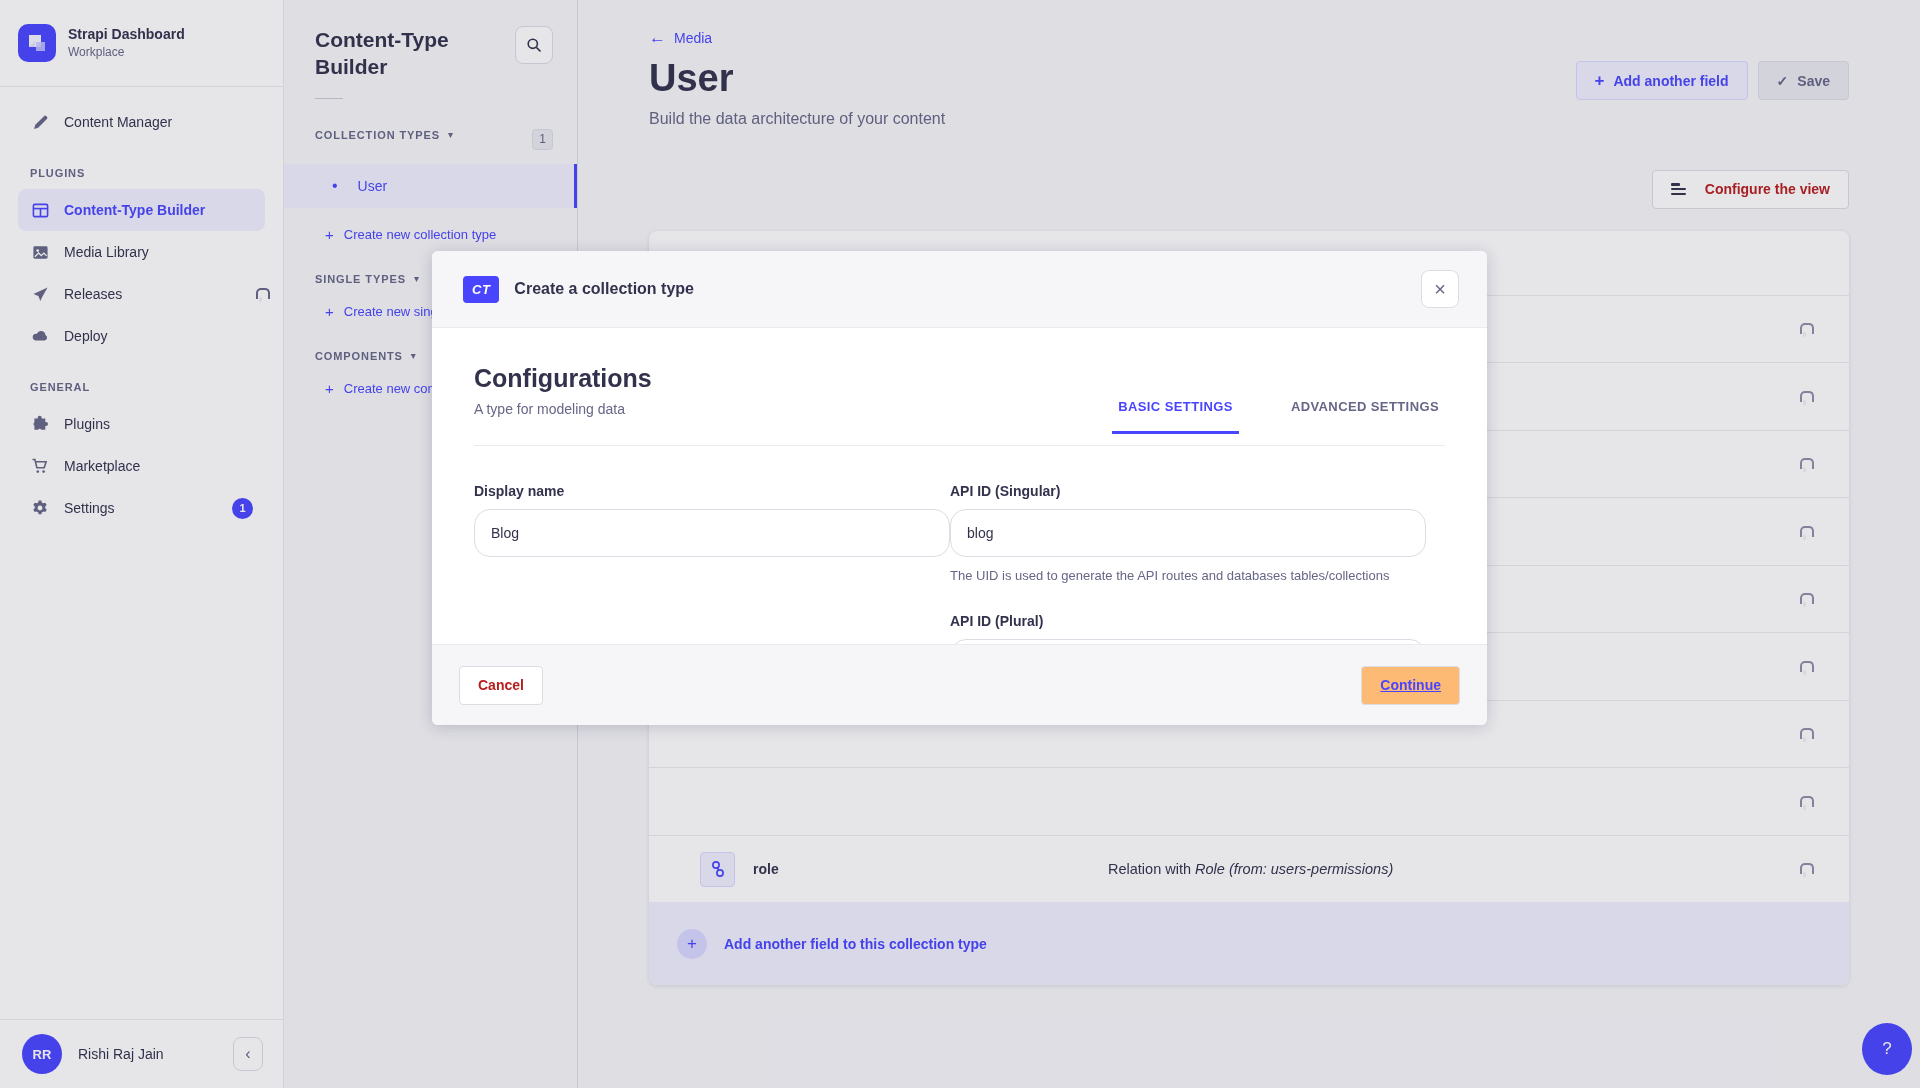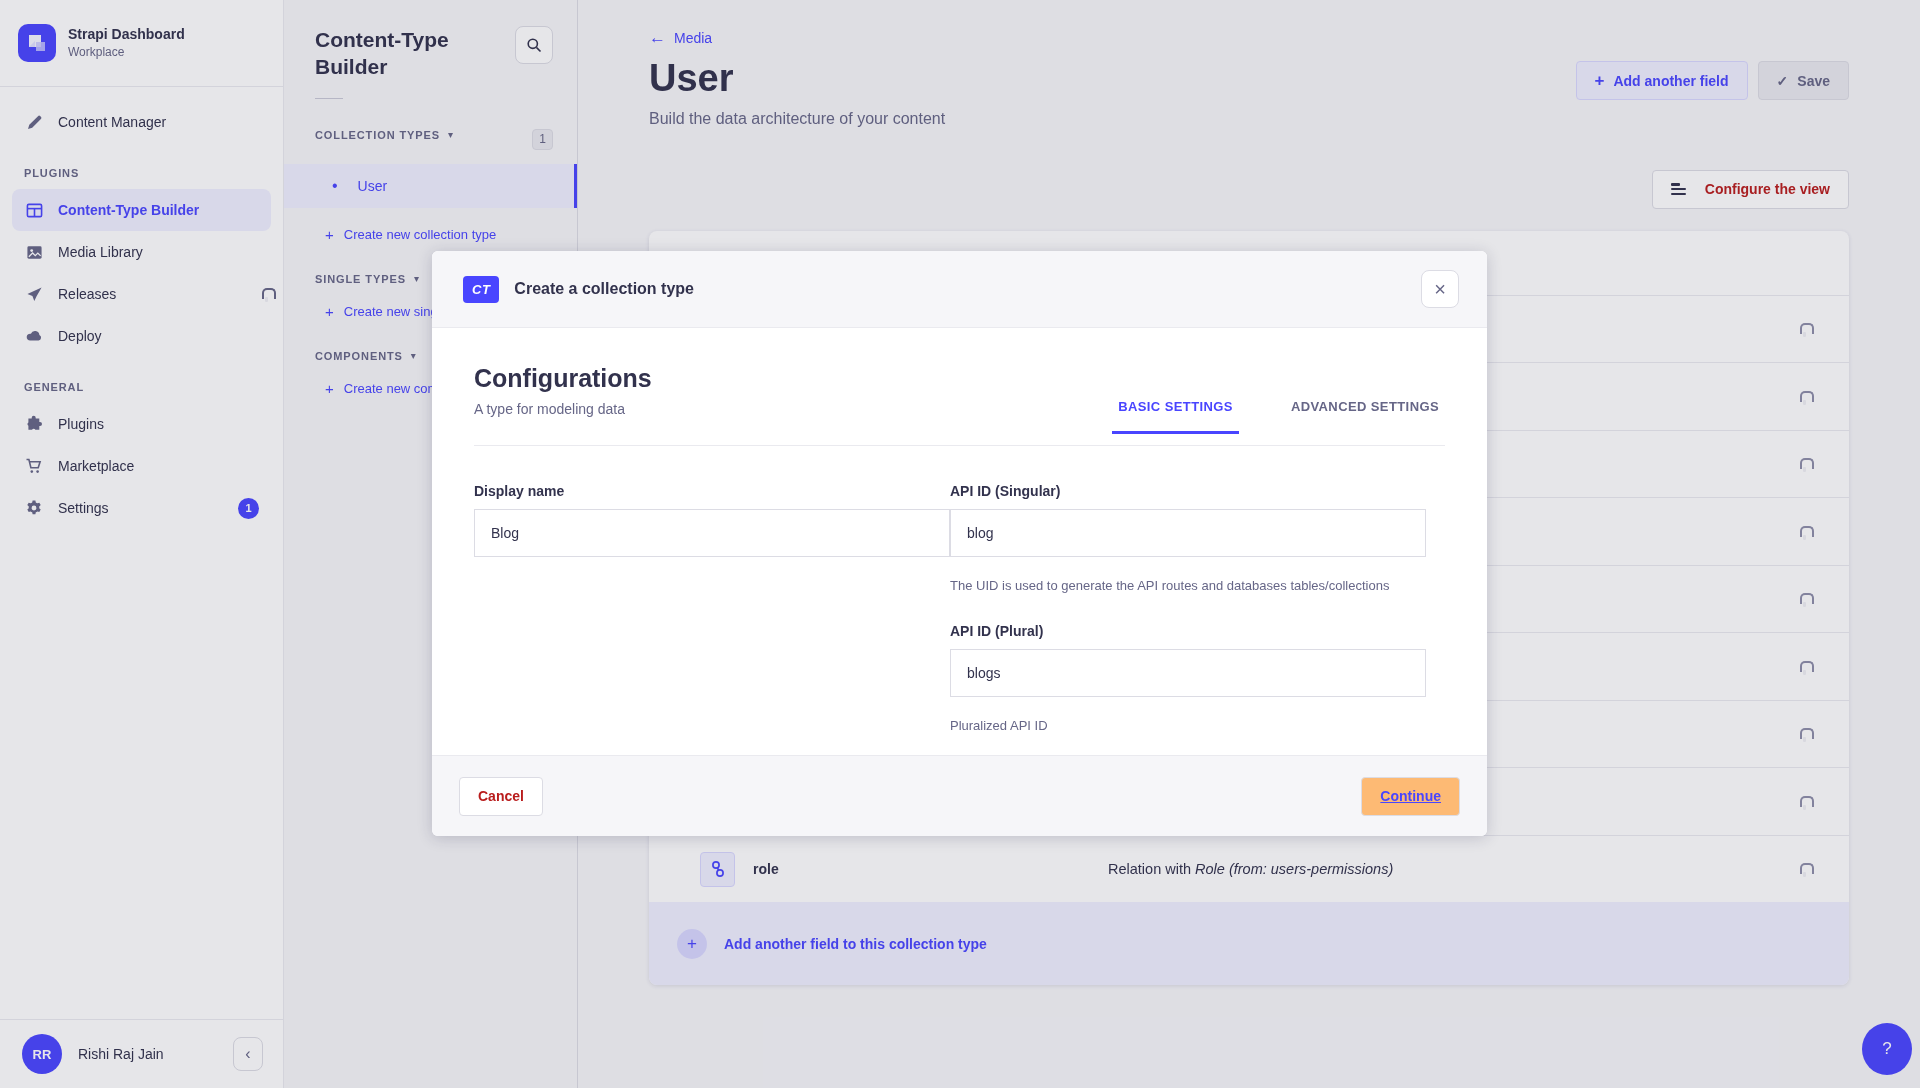--- a/index.html
+++ b/index.html
@@ -7,21 +7,21 @@
   body { font-family:"Liberation Sans", sans-serif; color:#32324d; background:#f6f6f9; }
   .app { position:relative; width:1920px; height:1088px; }
 
   
   .sidebar { position:absolute; left:0; top:0; bottom:0; width:284px; background:#ffffff; border-right:1px solid #eaeaef; }
   .brand { display:flex; align-items:center; gap:12px; padding:16px 20px 16px 18px; height:87px; border-bottom:1px solid #eaeaef; }
   .brand-logo { width:38px; height:38px; border-radius:10px; background:#4945ff; position:relative; flex:0 0 auto; }
   .brand-logo svg { position:absolute; left:7px; top:7px; }
   .brand-title { font-size:14px; font-weight:bold; color:#32324d; line-height:1.35; }
   .brand-sub { font-size:12px; color:#666687; line-height:1.35; }
-  .nav { padding:14px 12px 0; }
+  .nav { padding:14px 18px 0; }
   .nav-item { display:flex; align-items:center; gap:14px; height:42px; padding:0 12px; border-radius:8px; font-size:14px; color:#32324d; cursor:pointer; position:relative; }
   .nav-item .nicon { width:20px; height:20px; display:flex; align-items:center; justify-content:center; color:#666687; flex:0 0 auto; }
   .nav-item.active { background:#f0f0ff; color:#4945ff; font-weight:bold; }
   .nav-item.active .nicon { color:#4945ff; }
   .section-label { font-size:11px; font-weight:bold; letter-spacing:0.9px; color:#666687; padding:0 12px; margin:24px 0 10px; }
   .lock-right { margin-left:auto; }
   .lock { position:relative; width:15px; height:11px; background:#666687; border-radius:2px; margin-top:8px; }
   .lock::before { content:''; position:absolute; top:-6px; left:2.5px; width:10px; height:9px; border:2px solid #666687; border-bottom:none; border-radius:5px 5px 0 0; }
   .lock::after { content:''; position:absolute; left:6px; top:3px; width:3px; height:5px; background:#f0f0f4; border-radius:1px; }
   .lock.light { background:#8e8ea9; } .lock.light::before { border-color:#8e8ea9; }
@@ -75,37 +75,37 @@
   .role-rel em { font-style:italic; }
   .t-footer { height:83px; background:#f0f0ff; display:flex; align-items:center; padding-left:28px; gap:17px; cursor:pointer; }
   .plus-circle { width:30px; height:30px; border-radius:50%; background:#d9d8ff; color:#4945ff; font-size:17px; display:flex; align-items:center; justify-content:center; }
   .t-footer-label { color:#4945ff; font-size:14px; font-weight:bold; }
 
   
   .help-fab { position:absolute; right:8px; bottom:13px; width:50px; height:52px; border-radius:50%; background:#4945ff; color:#fff; font-size:17px; display:flex; align-items:center; justify-content:center; z-index:5; border:none; cursor:pointer; }
 
   
   .overlay { position:absolute; inset:0; background:rgba(50,50,77,0.12); z-index:10; }
-  .modal { position:absolute; left:432px; top:251px; width:1055px; height:585px; background:#ffffff; border-radius:6px; box-shadow:0 2px 15px rgba(33,33,77,0.2); z-index:11; }
+  .modal { position:absolute; left:432px; top:251px; width:1055px; height:474px; background:#ffffff; border-radius:6px; box-shadow:0 2px 15px rgba(33,33,77,0.2); z-index:11; }
   .modal-head { height:77px; background:#f6f6f9; border-bottom:1px solid #eaeaef; border-radius:6px 6px 0 0; display:flex; align-items:center; padding:0 28px 0 31px; }
   .ct-badge { background:#4945ff; color:#fff; font-size:13px; font-weight:bold; font-style:italic; border-radius:4px; padding:6px 9px; letter-spacing:0.5px; }
   .modal-title { font-size:16px; font-weight:bold; color:#32324d; margin-left:15px; }
   .close-btn { margin-left:auto; width:38px; height:38px; border-radius:8px; border:1px solid #dcdce4; background:#fff; color:#666687; font-size:20px; line-height:1; display:flex; align-items:center; justify-content:center; cursor:pointer; }
   .modal-body { padding:36px 42px 0; }
   .cfg-head { display:flex; justify-content:space-between; align-items:flex-end; border-bottom:1px solid #eaeaef; padding-bottom:12px; }
   .cfg-heading { font-size:25px; font-weight:bold; color:#32324d; }
   .cfg-subheading { font-size:14px; color:#666687; margin:8px 0 16px; }
   .tabs { display:flex; gap:46px; }
   .tab { font-size:13px; font-weight:bold; letter-spacing:0.4px; color:#666687; padding:0 6px 17px; cursor:pointer; border-bottom:3px solid transparent; margin-bottom:-1px; }
   .tab.active { color:#4945ff; border-bottom-color:#4945ff; }
   .form-grid { display:flex; margin-top:37px; }
   .form-col { width:476px; }
   .field-label { font-size:14px; font-weight:bold; color:#32324d; margin-bottom:10px; }
-  .text-input { width:100%; height:48px; border:1px solid #dcdce4; border-radius:0; padding:0 16px; font-size:14px; color:#32324d; font-family:inherit; background:#fff; outline:none; }
-  .helper { font-size:13px; color:#666687; margin-top:19px; line-height:1.55; }
+  .text-input { width:100%; height:48px; border:1px solid #dcdce4; border-radius:16px; padding:0 16px; font-size:14px; color:#32324d; font-family:inherit; background:#fff; outline:none; }
+  .helper { font-size:13px; color:#666687; margin-top:9px; line-height:1.55; }
   .field-gap { margin-top:27px; }
   .modal-footer { position:absolute; left:0; right:0; bottom:0; height:81px; background:#f6f6f9; border-top:1px solid #eaeaef; border-radius:0 0 6px 6px; display:flex; align-items:center; justify-content:space-between; padding:0 27px; }
   .btn-continue { background:#fdba74; border-color:#dcdce4; color:#4945ff;text-decoration:underline; }
 
   svg { display:block; }
 </style>
 </head>
 <body>
 
 <div class="app">

